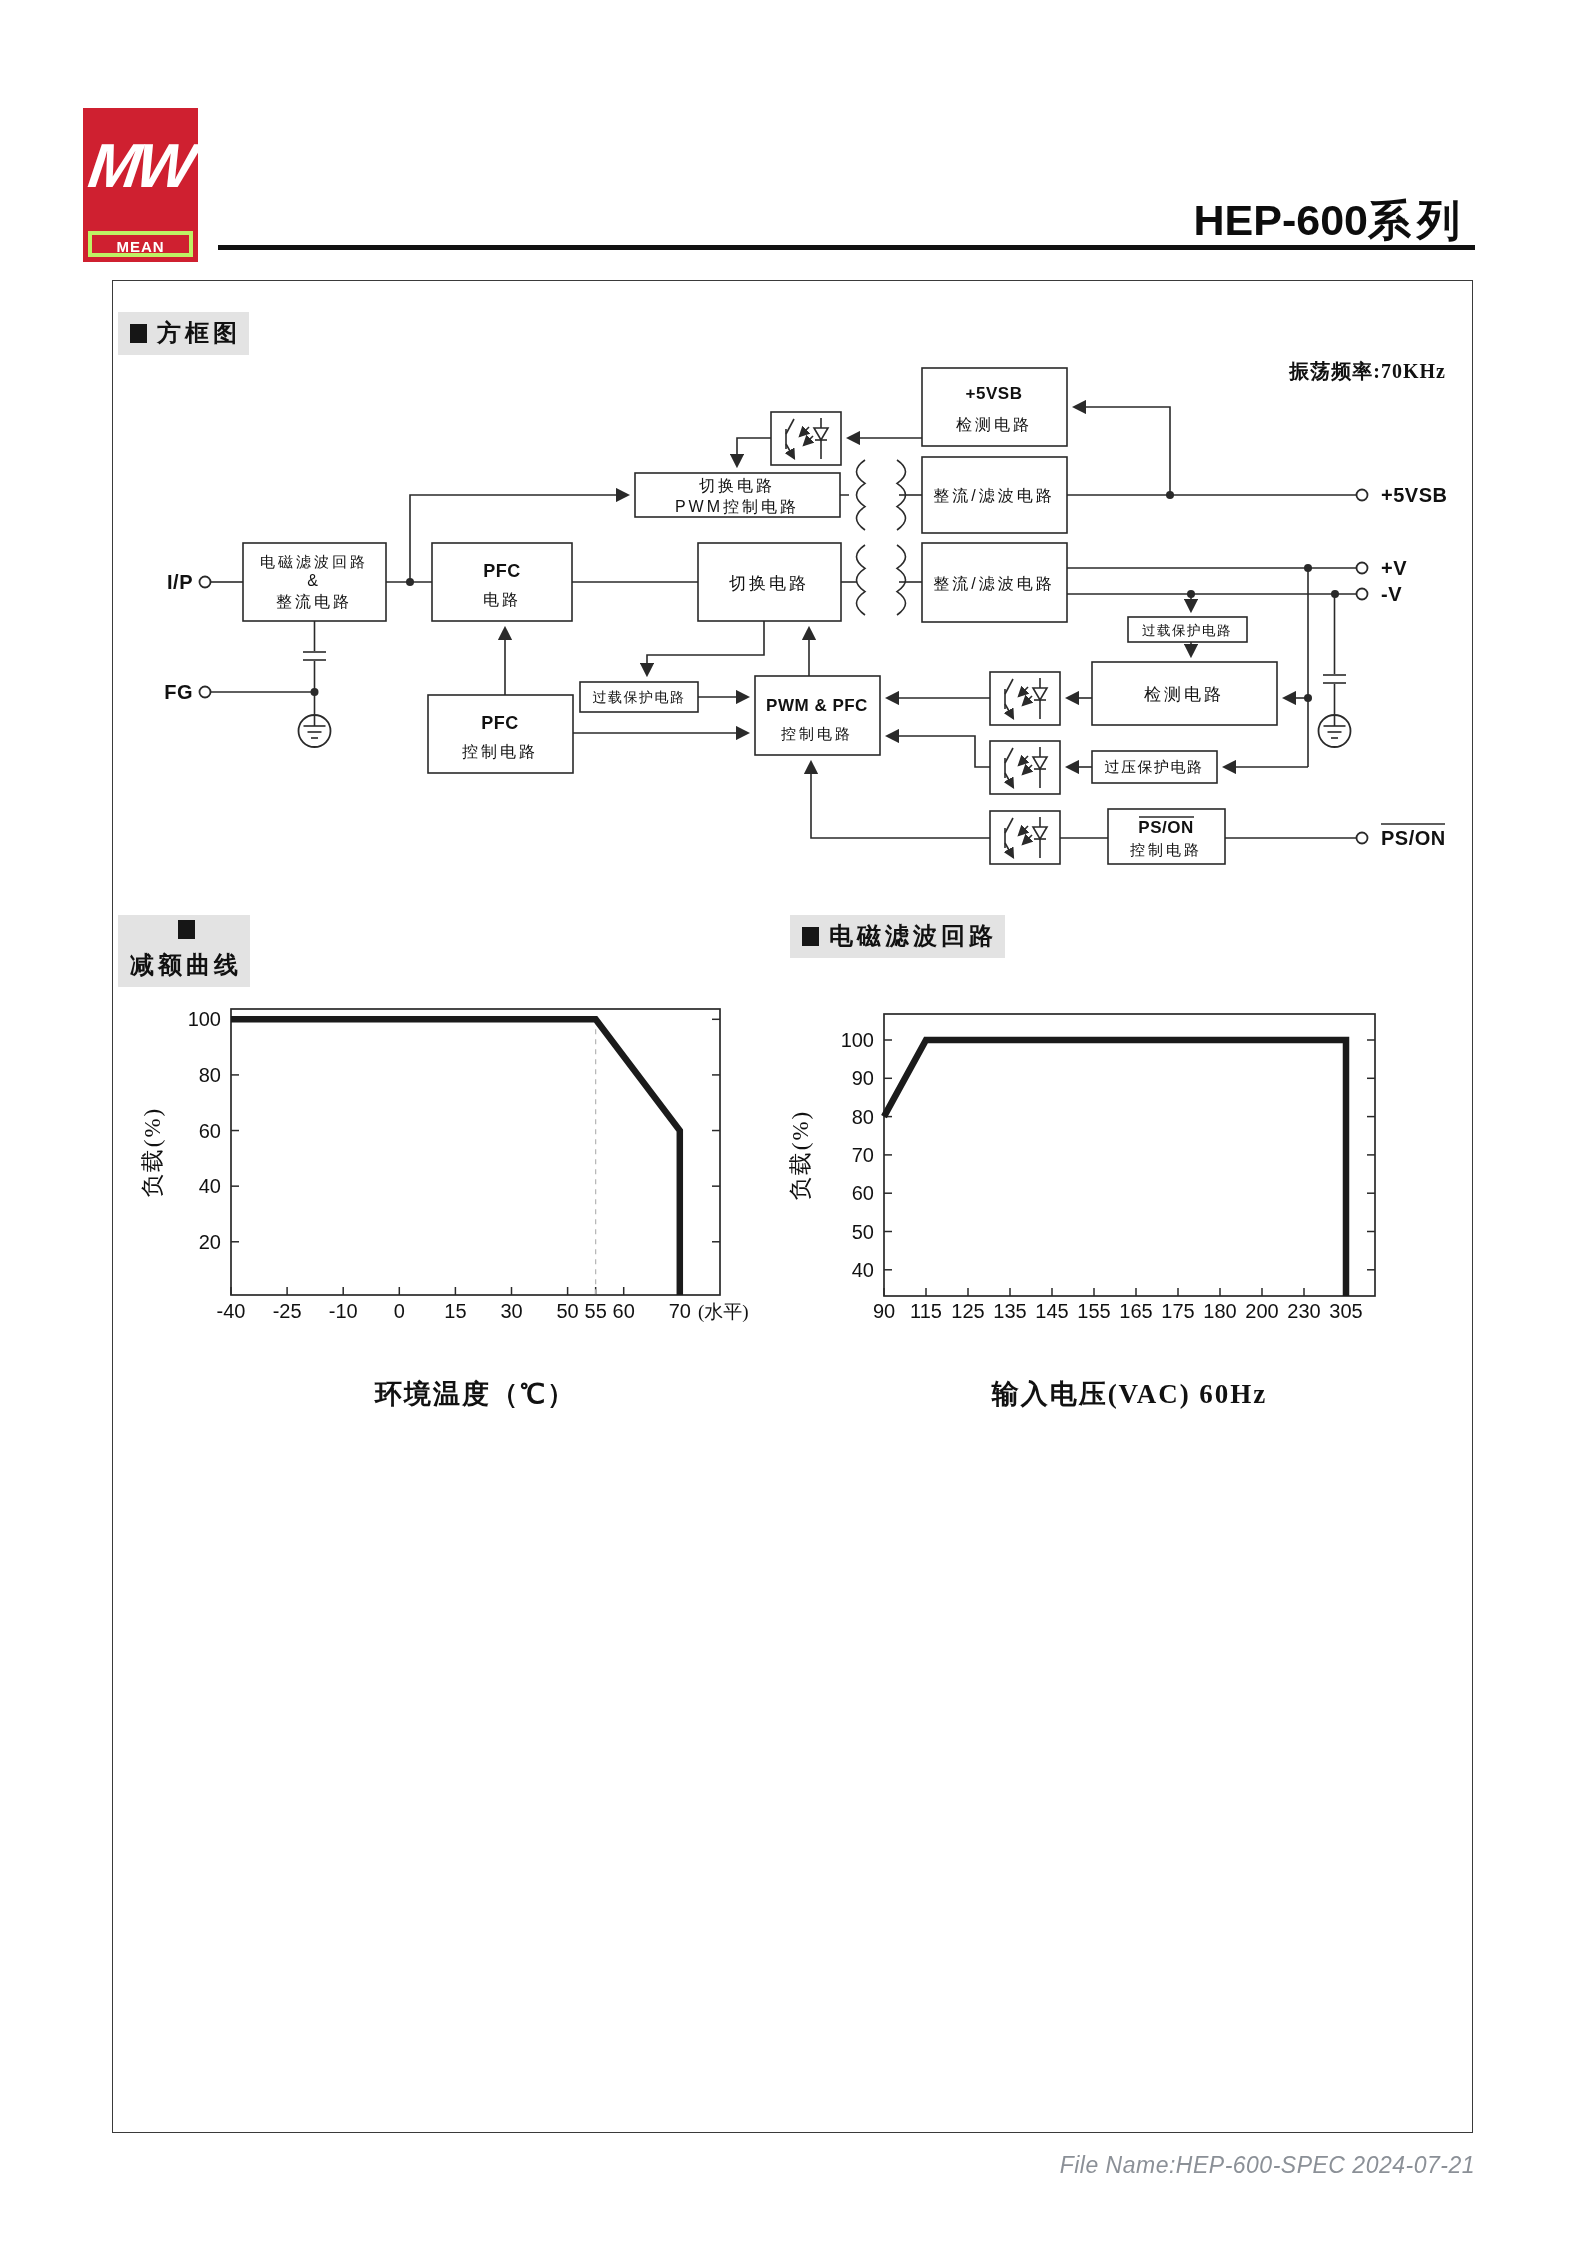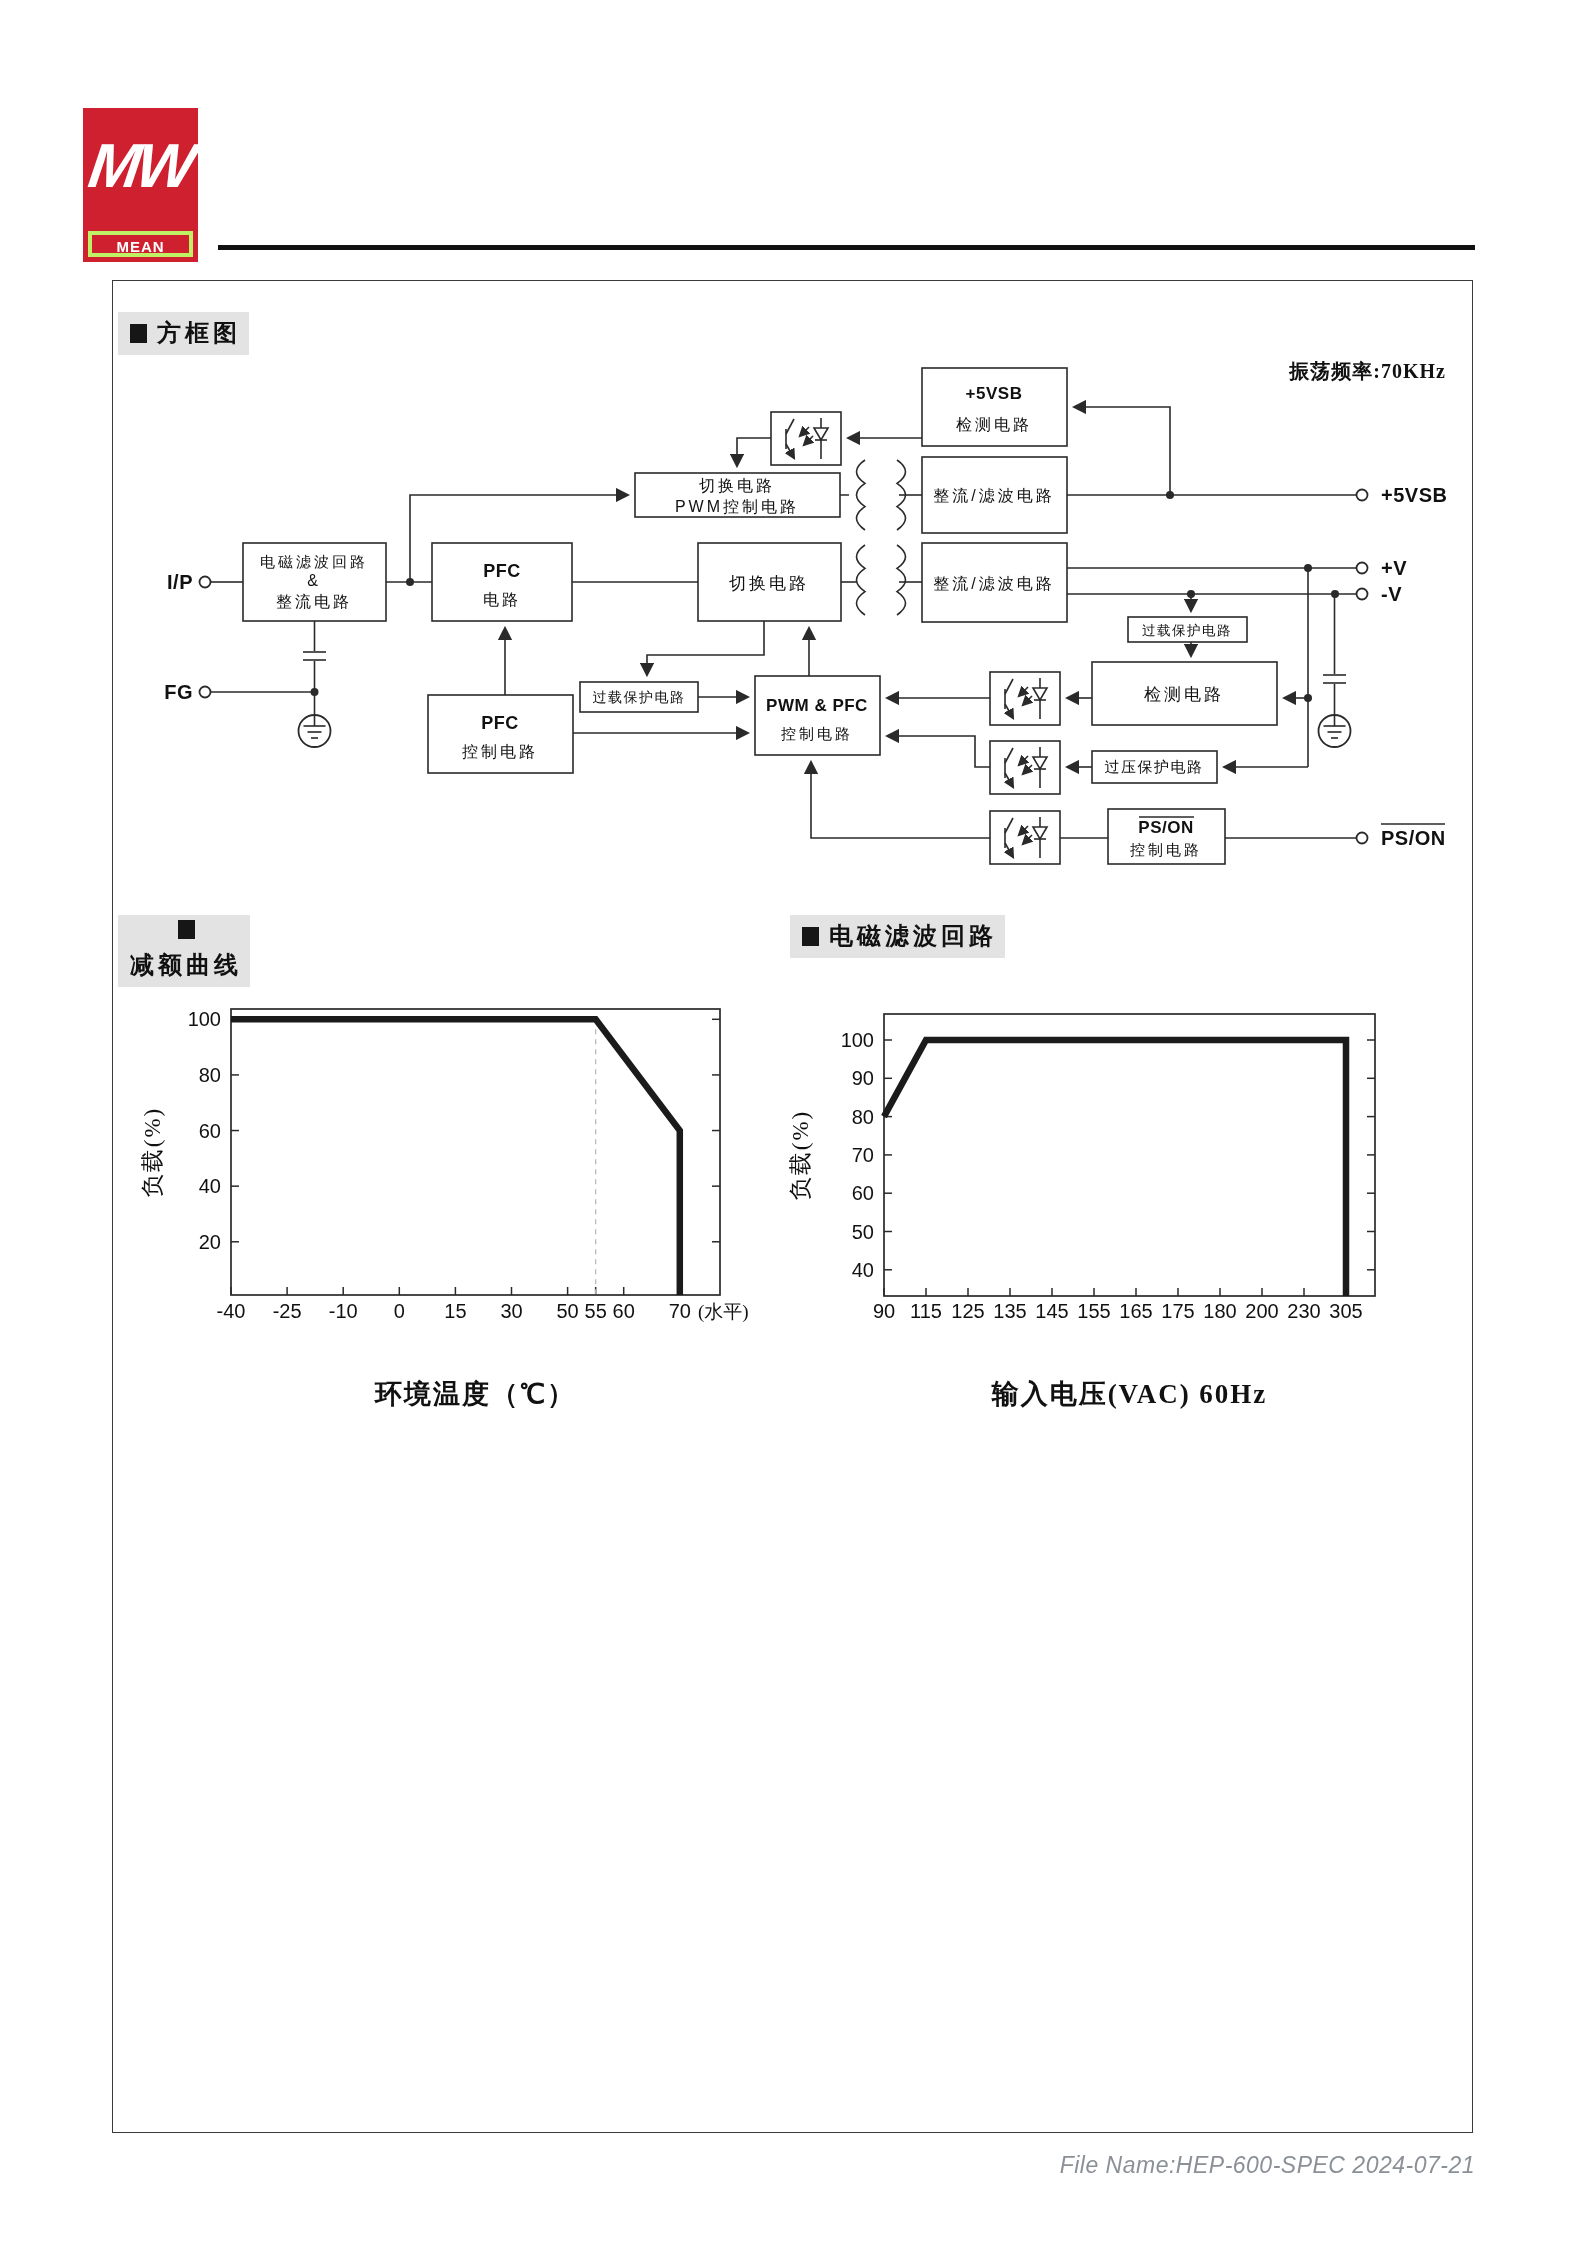--- a/index.html
+++ b/index.html
@@ -33,20 +33,21 @@
 </style>
 </head>
 <body>
 
 <div class="page">
 
   <div class="abs logo">
     <span class="logo-mono">MW</span>
     <span class="logo-name">MEAN WELL</span>
   </div>
+  <div class="abs series"><span>HEP-600</span><span class="suffix">系列</span></div>
   <div class="abs rule"></div>
 
   <div class="abs frame"></div>
 
   <div class="abs sec-head" style="left:118px;top:312px;">
     <span class="sec-sq"></span>
     <span>方框图</span>
   </div>
   <div class="abs osc">振荡频率:70KHz</div>
   <div class="abs sec-head" style="left:118px;top:915px;flex-direction:column;">

